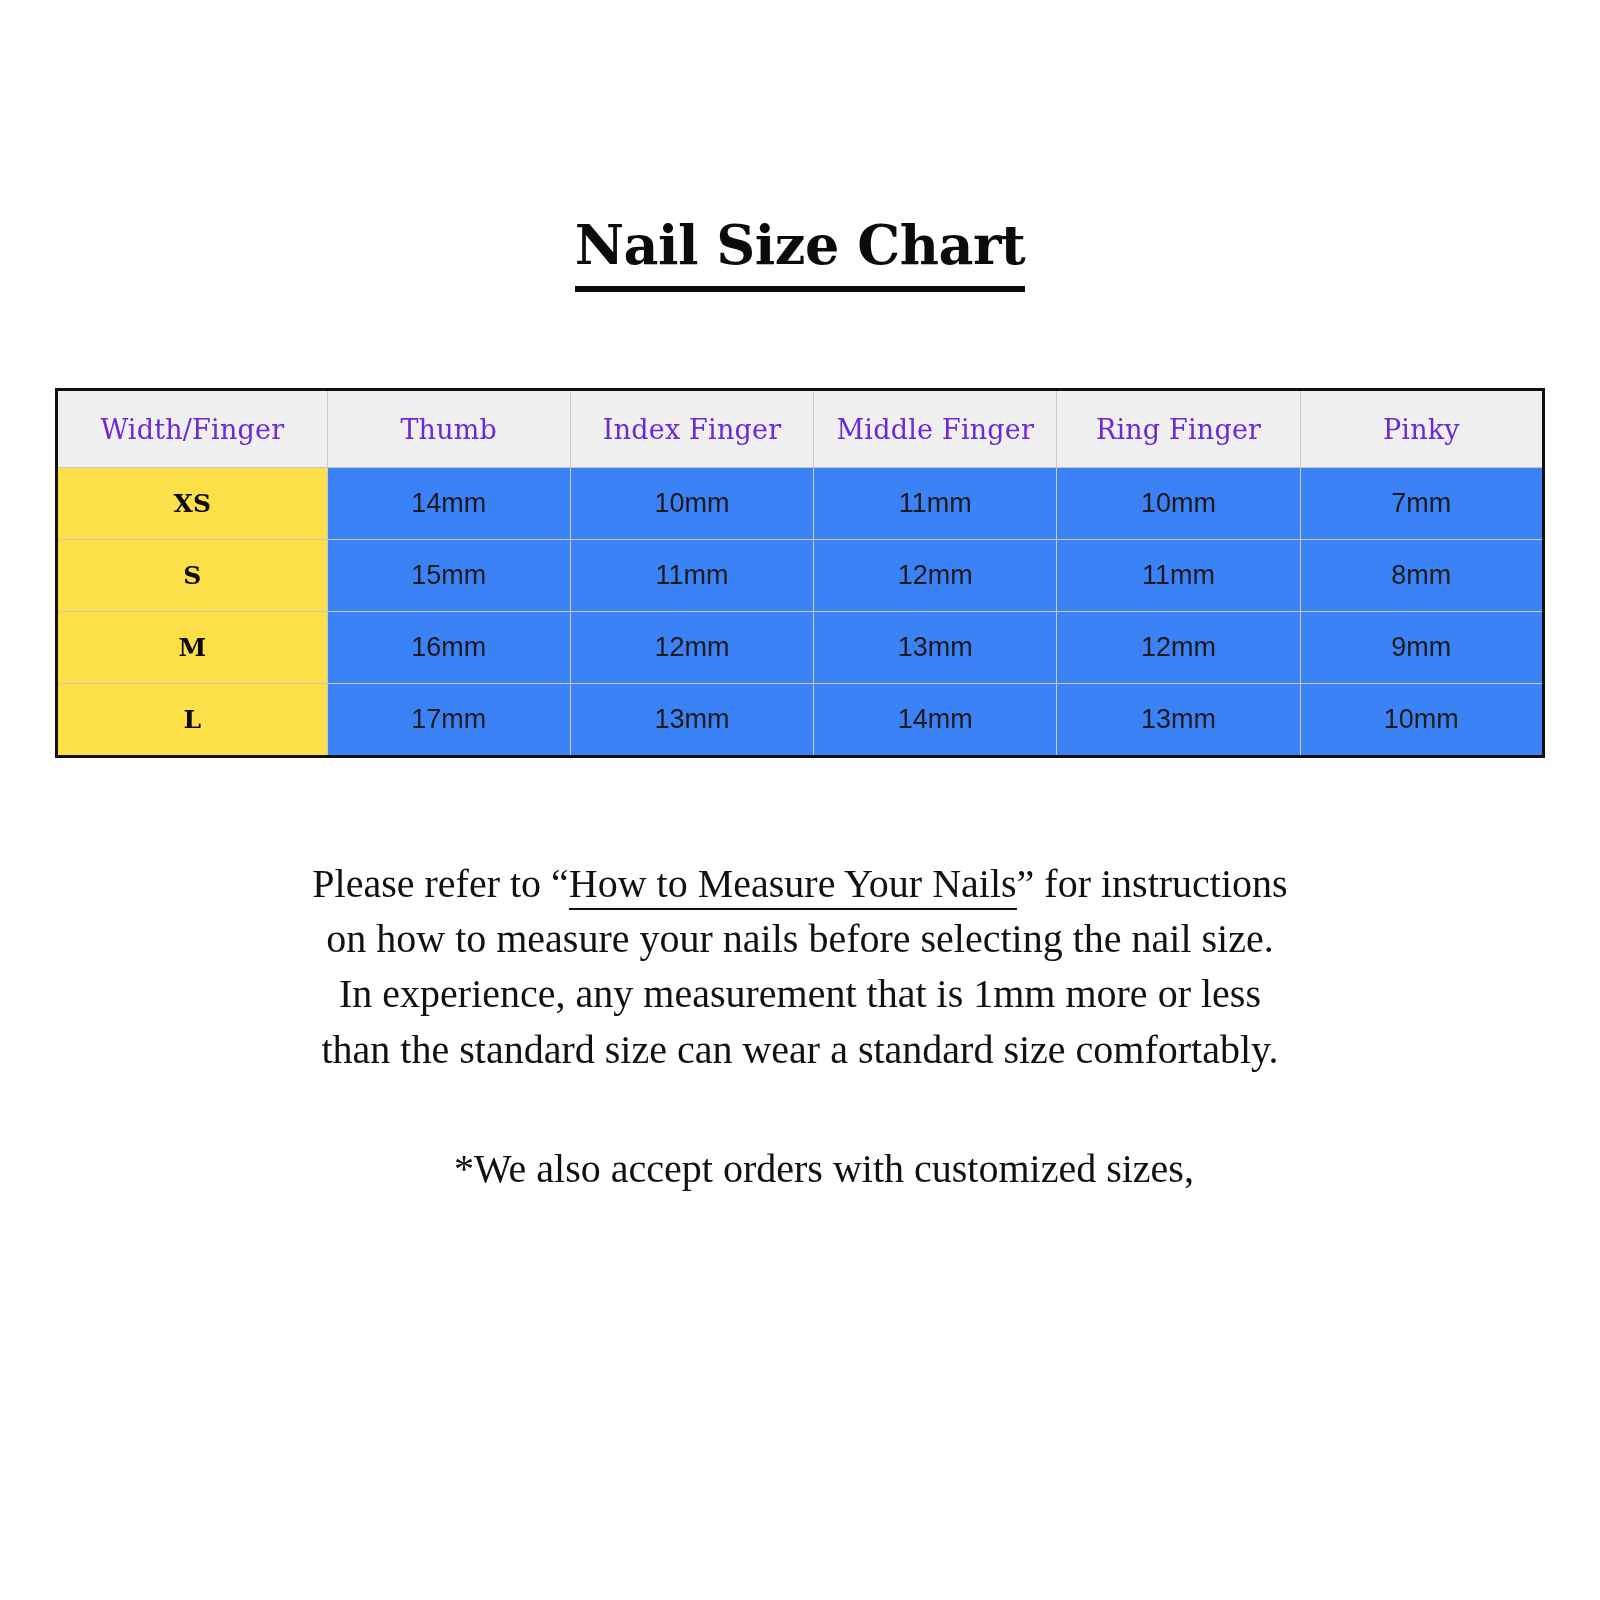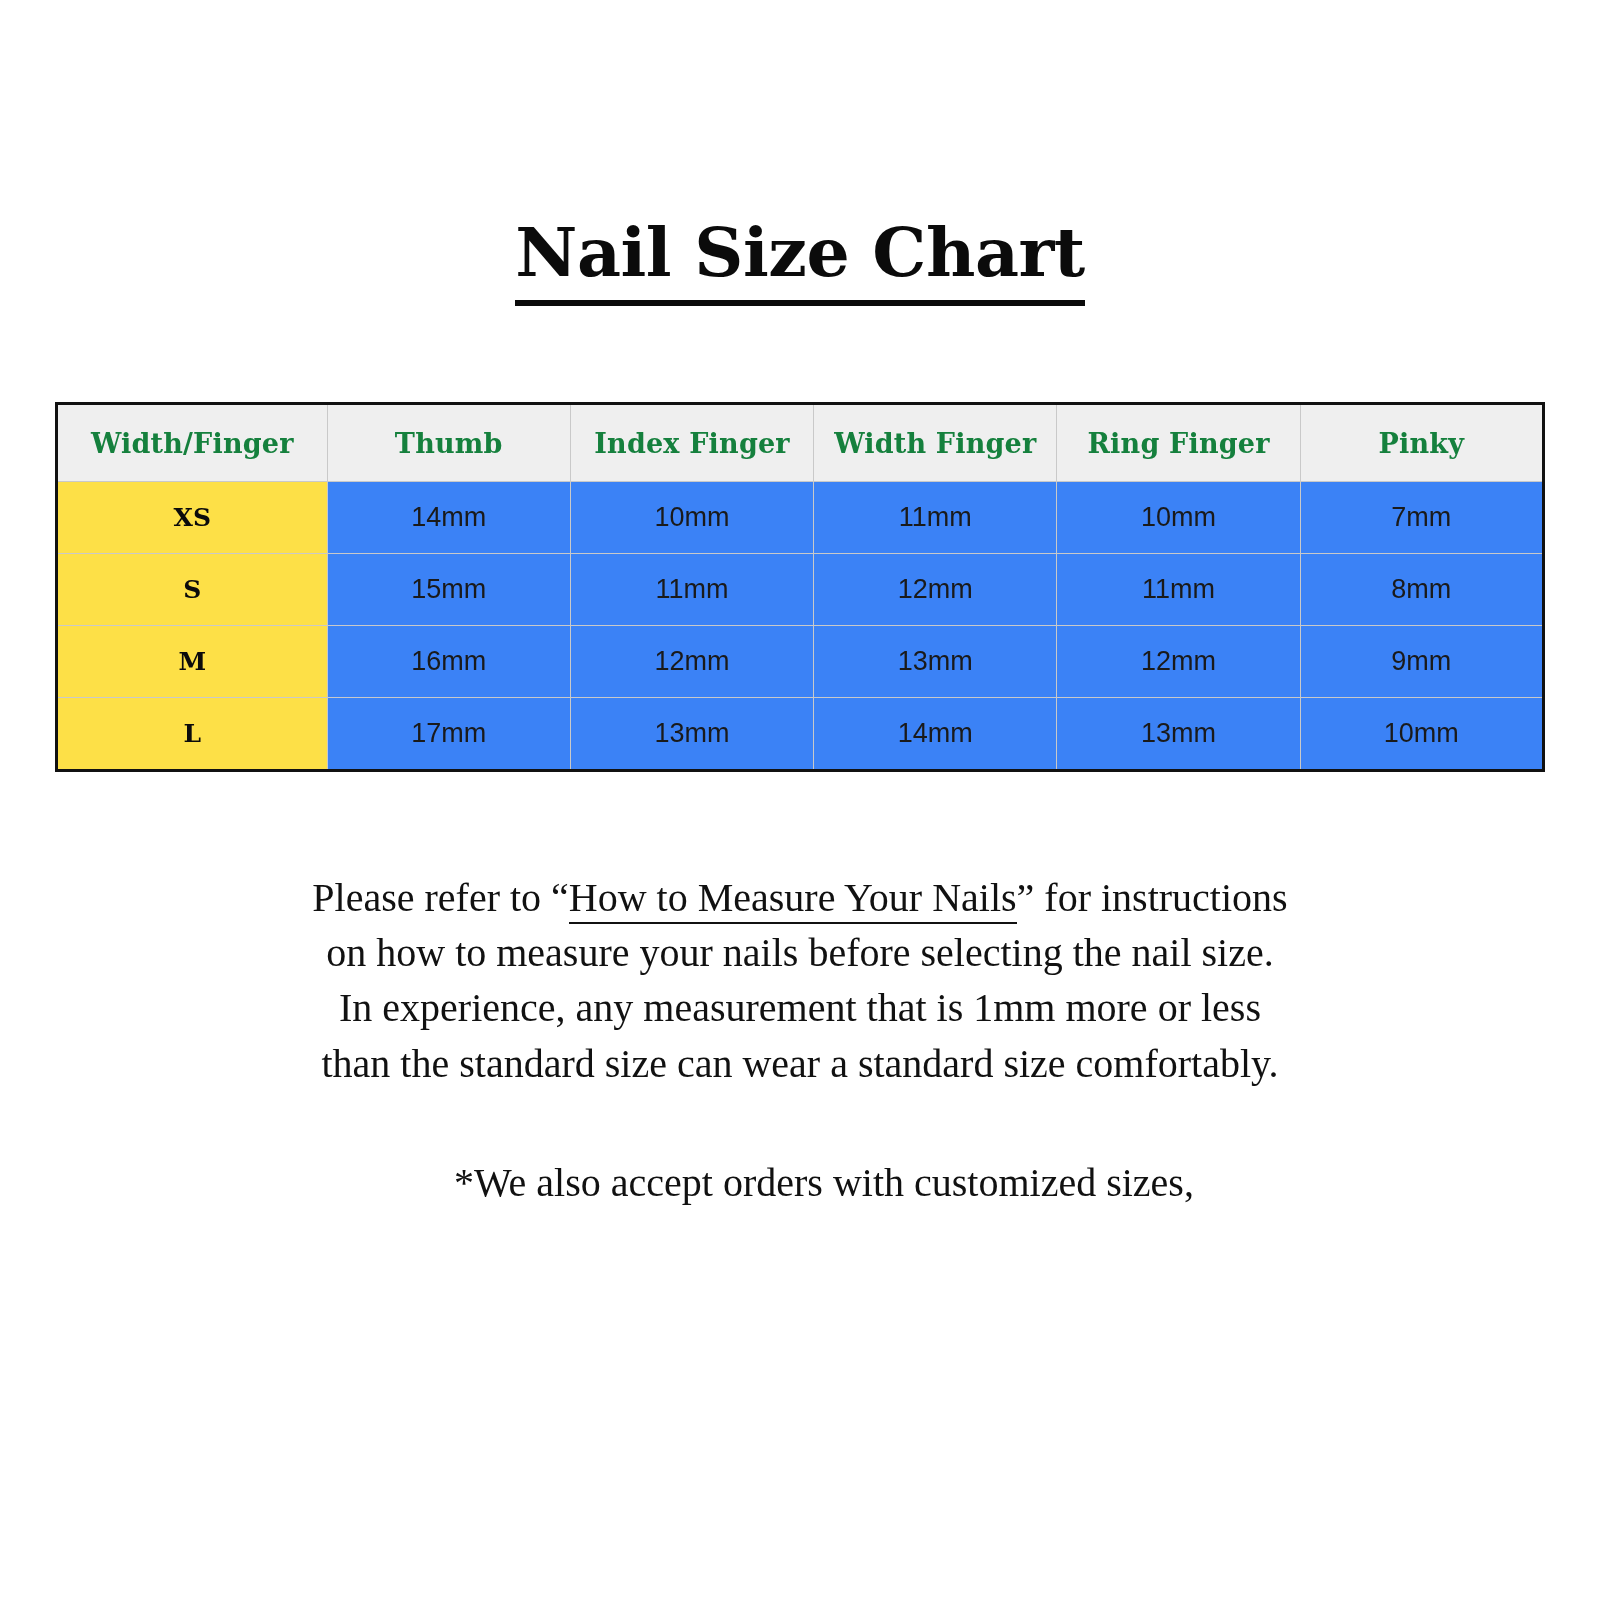--- a/index.html
+++ b/index.html
@@ -23,21 +23,21 @@
 
   
   .title-wrap {
     text-align: center;
     padding-top: 218px;
   }
   .title {
     display: inline-block;
     font-family: "DejaVu Serif", serif;
     font-weight: 700;
-    font-size: 68px;
+    font-size: 54px;
     letter-spacing: -0.5px;
     color: #0b0b0b;
     line-height: 1.0;
     padding-bottom: 14px;
     border-bottom: 6px solid #0b0b0b;
   }
 
   
   .table-wrap {
     margin: 96px auto 0 auto;
@@ -51,23 +51,23 @@
   }
   table.size-table th,
   table.size-table td {
     border: 1px solid #c9c9c9;
     text-align: center;
     vertical-align: middle;
   }
   table.size-table thead th {
     background: #efefef;
     font-family: "DejaVu Serif", serif;
-    font-weight: 700;
+    font-weight: 400;
     font-size: 27px;
-    color: #15803d;
+    color: #6d28d9;
     height: 74px;
     letter-spacing: 0.2px;
   }
   table.size-table tbody th.size-cell {
     background: #fde047;
     font-family: "DejaVu Serif", serif;
     font-weight: 700;
     font-size: 25px;
     color: #0b0b0b;
     height: 69px;
@@ -119,21 +119,21 @@
           <col>
           <col>
           <col>
           <col>
       </colgroup>
       <thead>
         <tr>
           <th>Width/Finger</th>
           <th>Thumb</th>
           <th>Index Finger</th>
-          <th>Width Finger</th>
+          <th>Middle Finger</th>
           <th>Ring Finger</th>
           <th>Pinky</th>
         </tr>
       </thead>
       <tbody>
         <tr>
           <th class="size-cell">XS</th>
           <td>14mm</td>
           <td>10mm</td>
           <td>11mm</td>

